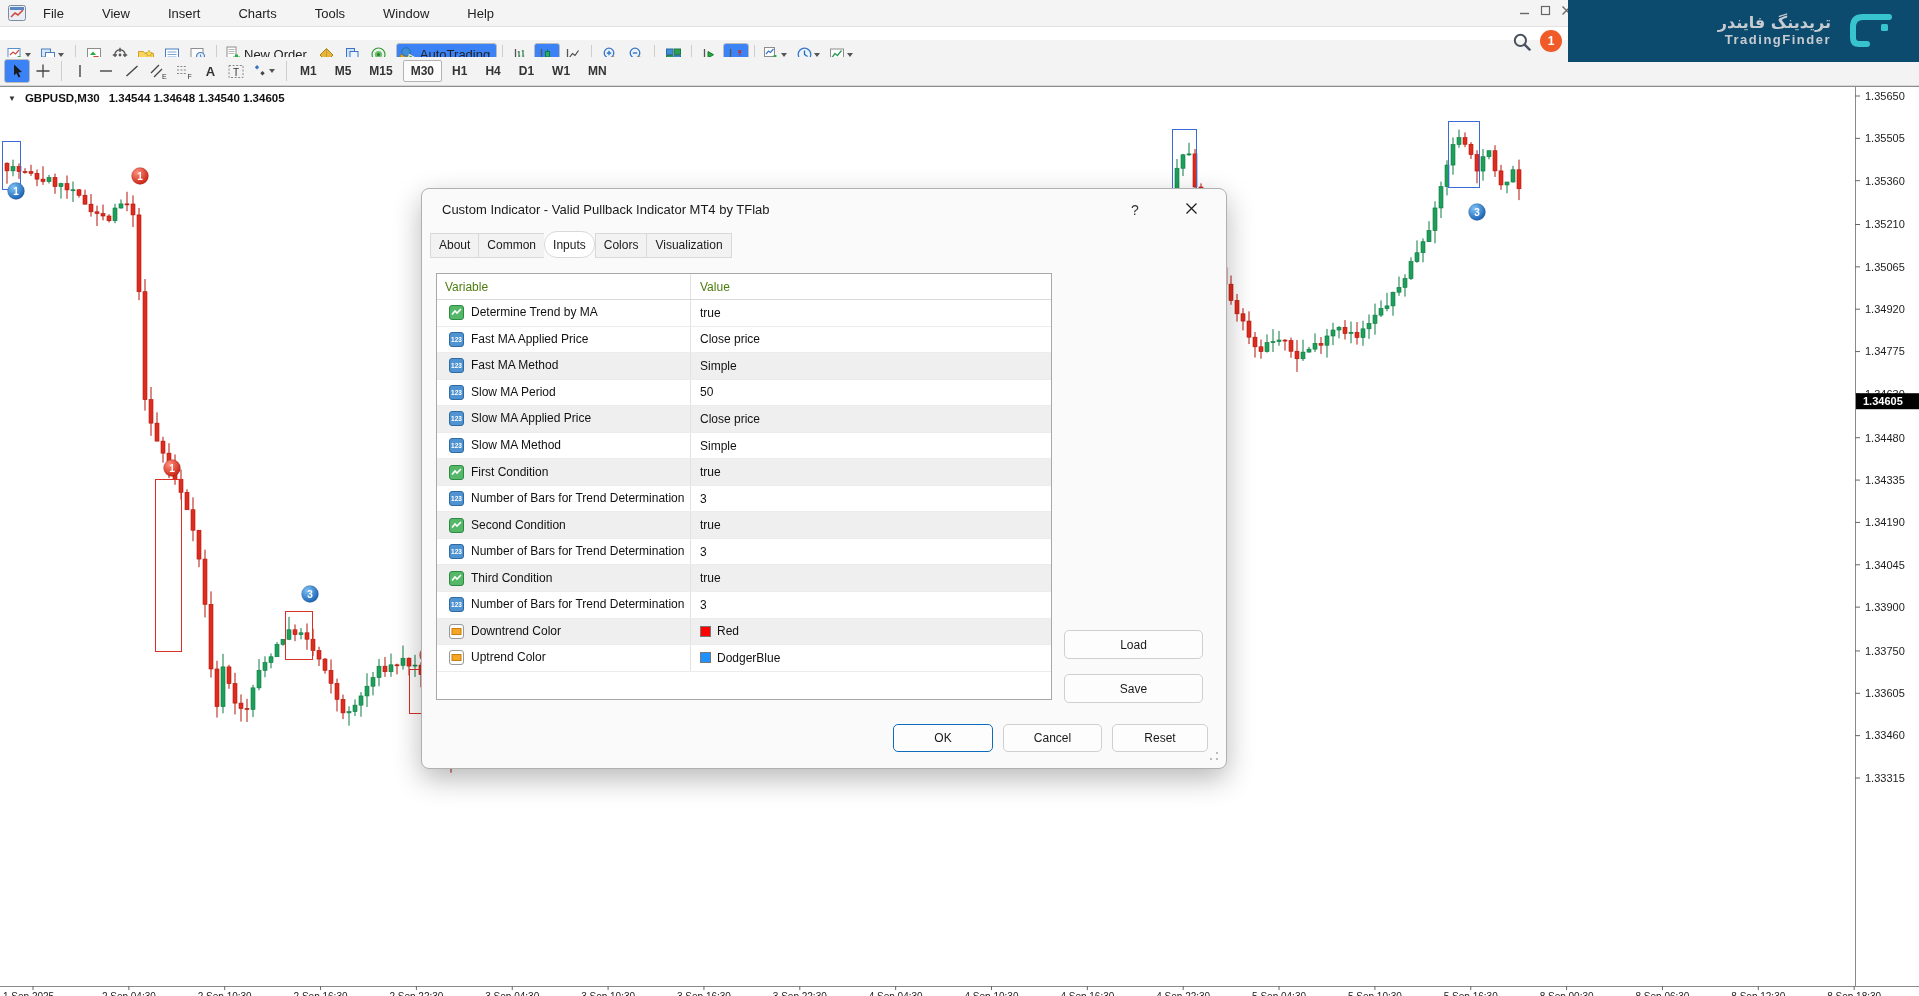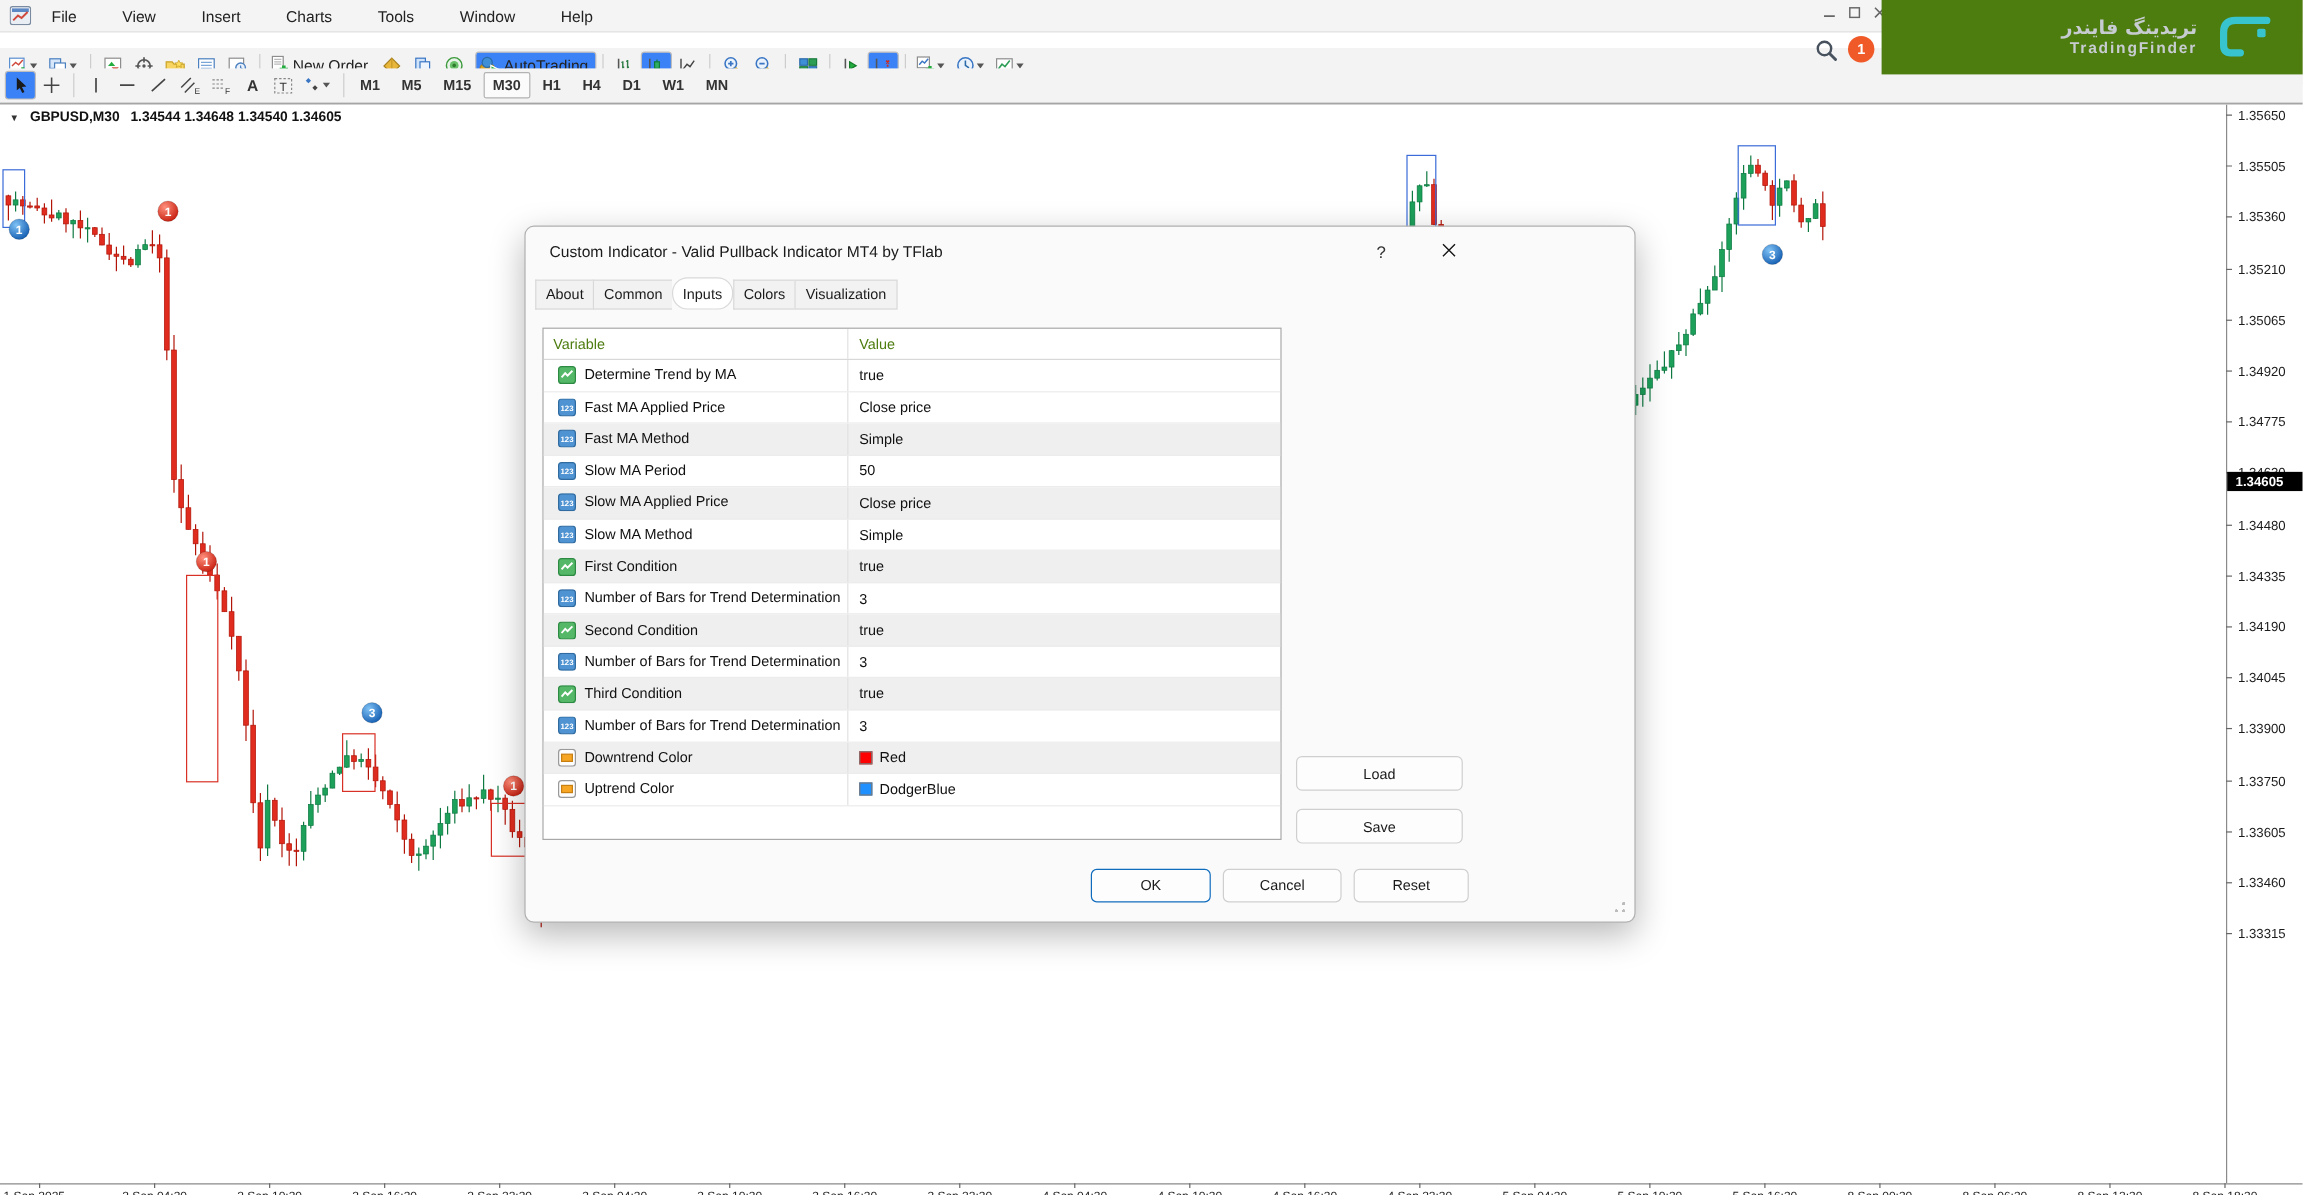--- a/index.html
+++ b/index.html
@@ -23,39 +23,39 @@
     border:1px solid transparent; border-radius:3px; padding:0 2px; }
   .tbtn.pressed { background:#3b82f6; border-color:#bdbdbd;align-items:center; }
   .tlabel { font-size:13px; color:#222; padding:0 4px 0 2px; white-space:nowrap; }
   .vsep { width:1px; height:20px; background:#cdcdcd; margin:0 5px; }
   .caret { width:0; height:0; border-left:3.5px solid transparent; border-right:3.5px solid transparent;
     border-top:4px solid #555; margin:0 3px 0 1px; }
   .tf { font-size:12px; font-weight:bold; color:#333; padding:3px 7px; border:1px solid transparent; border-radius:2px; }
   .tf.active { background:#fbfbfb; border-color:#b3b3b3; }
 
   
-  #watermark { position:absolute; left:1568px; top:0; width:351px; height:62px; background:#4d7c0f;
+  #watermark { position:absolute; left:1568px; top:0; width:351px; height:62px; background:#0c4a6e;
     display:flex; align-items:center; justify-content:flex-end; padding-right:26px; gap:14px; }
   #wm-text { text-align:right; color:#c7ccd1; line-height:1.15; }
   #wm-fa { font-family:"DejaVu Sans", sans-serif; font-size:16px; font-weight:bold; direction:rtl; }
   #wm-en { font-size:13px; letter-spacing:1.5px; font-weight:bold; }
   #site-search { position:absolute; left:1512px; top:32px; }
   #site-badge { position:absolute; left:1540px; top:30px; width:22px; height:22px; border-radius:50%;
     background:#f05a28; color:#fff; font-size:12px; font-weight:bold; display:flex; align-items:center; justify-content:center; }
 
   
   #chart { position:absolute; left:0; top:86px; width:1919px; height:910px; background:#fff;
     border-top:1px solid #8f8f8f; }
   #chart-title { position:absolute; left:8px; top:5px; display:flex; align-items:center; gap:9px;
     font-size:11.5px; font-weight:bold; color:#111; z-index:3; }
   #chart-title .dd { color:#333; font-size:8px; }
   svg text { font-family:"Liberation Sans", sans-serif; }
 
   
-  #dialog { position:absolute; left:437px; top:188px; width:926px; height:581px; background:#fafafa;
+  #dialog { position:absolute; left:421px; top:188px; width:806px; height:581px; background:#fafafa;
     border:1px solid #b0b0b0; border-radius:8px; box-shadow:0 10px 28px rgba(0,0,0,.28); z-index:10; }
   #dlg-titlebar { position:absolute; left:0; top:0; width:100%; height:42px; }
   #dlg-title { position:absolute; left:20px; top:13px; font-size:13px; color:#1a1a1a; white-space:nowrap; }
   #dlg-help { position:absolute; left:702px; top:10px; width:22px; height:22px; border:none; background:none;
     font-size:14px; color:#333; }
   #dlg-close { position:absolute; left:756px; top:9px; width:26px; height:24px; border:none; background:none; }
   #dlg-tabs { position:absolute; left:8px; top:44px; display:flex; align-items:flex-end; }
   .dtab { font-size:12px; color:#1a1a1a; padding:4px 8px 5px; background:#f2f2f2; border:1px solid #d9d9d9;
     border-right:none; }
   .dtab:last-child { border-right:1px solid #d9d9d9; }

